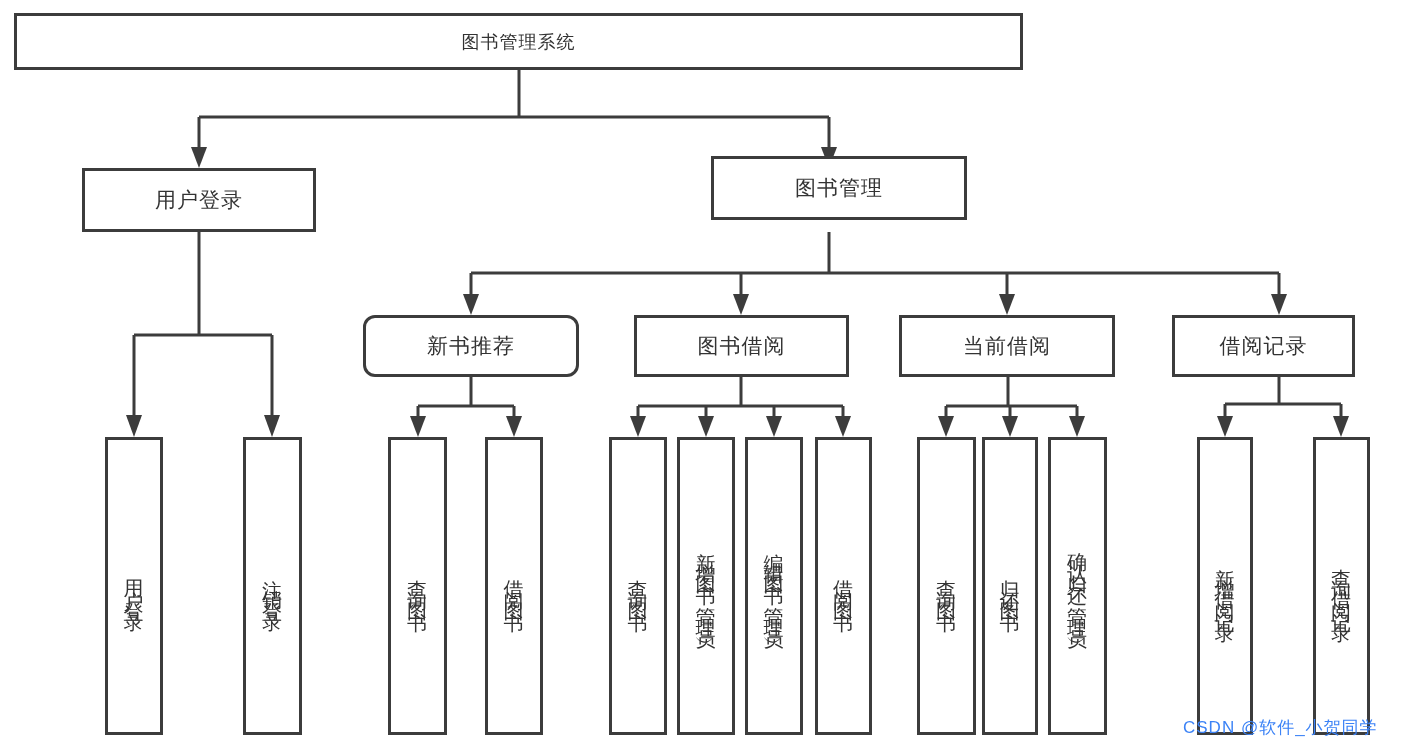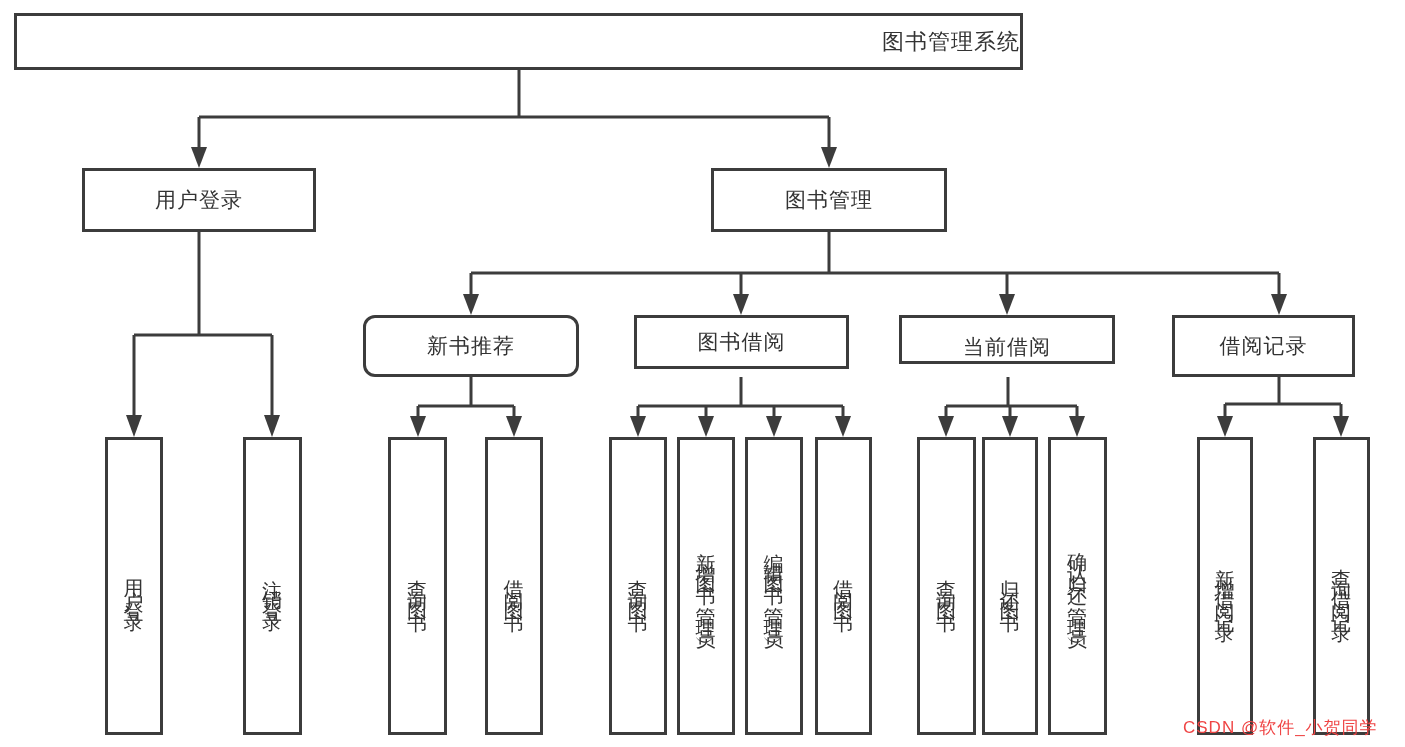--- a/index.html
+++ b/index.html
@@ -8,27 +8,27 @@
     font-family:"Liberation Sans","DejaVu Sans",sans-serif;overflow:hidden;
   }
   .connectors{position:absolute;left:0;top:0;z-index:1;}
   .node{
     position:absolute;box-sizing:border-box;background:#ffffff;
     border:3px solid #3c3c3c;color:#333333;z-index:2;
     display:flex;align-items:center;justify-content:center;
     text-align:center;letter-spacing:1px;
   }
   .h-node{font-size:21px;}
-  .root-node{font-size:22px;justify-content:flex-end;}
+  .root-node{font-size:18px;}
   .v-node{
     writing-mode:vertical-rl;text-orientation:mixed;
     font-size:20px;letter-spacing:11px;line-height:1;
   }
   .watermark{
-    position:absolute;z-index:3;color:#ef4444;font-size:17px;
+    position:absolute;z-index:3;color:#3b82f6;font-size:17px;
     letter-spacing:1px;white-space:nowrap;
   }
 </style>
 </head>
 <body>
 
 <div class="canvas">
 
   <svg class="connectors" width="1405" height="747" viewBox="0 0 1405 747">
     <g stroke="#3c3c3c" stroke-width="3" fill="none">
@@ -63,31 +63,31 @@
     </g>
   </svg>
 
   <div class="node h-node root-node" style="left:14px;top:13px;width:1009px;height:57px;">
     <span>图书管理系统</span>
   </div>
 
   <div class="node h-node" style="left:82px;top:168px;width:234px;height:64px;">
     <span>用户登录</span>
   </div>
-  <div class="node h-node" style="left:711px;top:168px;width:236px;height:64px;font-family:Liberation Mono, monospace;">
+  <div class="node h-node" style="left:711px;top:156px;width:256px;height:64px;font-family:Liberation Mono, monospace;">
     <span>图书管理</span>
   </div>
 
   <div class="node h-node" style="left:363px;top:315px;width:216px;height:62px;border-radius:12px;">
     <span>新书推荐</span>
   </div>
-  <div class="node h-node" style="left:634px;top:315px;width:215px;height:54px;">
+  <div class="node h-node" style="left:634px;top:315px;width:215px;height:62px;">
     <span>图书借阅</span>
   </div>
-  <div class="node h-node" style="left:899px;top:315px;width:216px;height:49px;align-items:flex-end;">
+  <div class="node h-node" style="left:899px;top:315px;width:216px;height:62px;">
     <span>当前借阅</span>
   </div>
   <div class="node h-node" style="left:1172px;top:315px;width:183px;height:62px;">
     <span>借阅记录</span>
   </div>
 
   <div class="node v-node" style="left:105px;top:437px;width:58px;height:298px;">
     <span>用户登录</span>
   </div>
   <div class="node v-node" style="left:243px;top:437px;width:59px;height:298px;">

